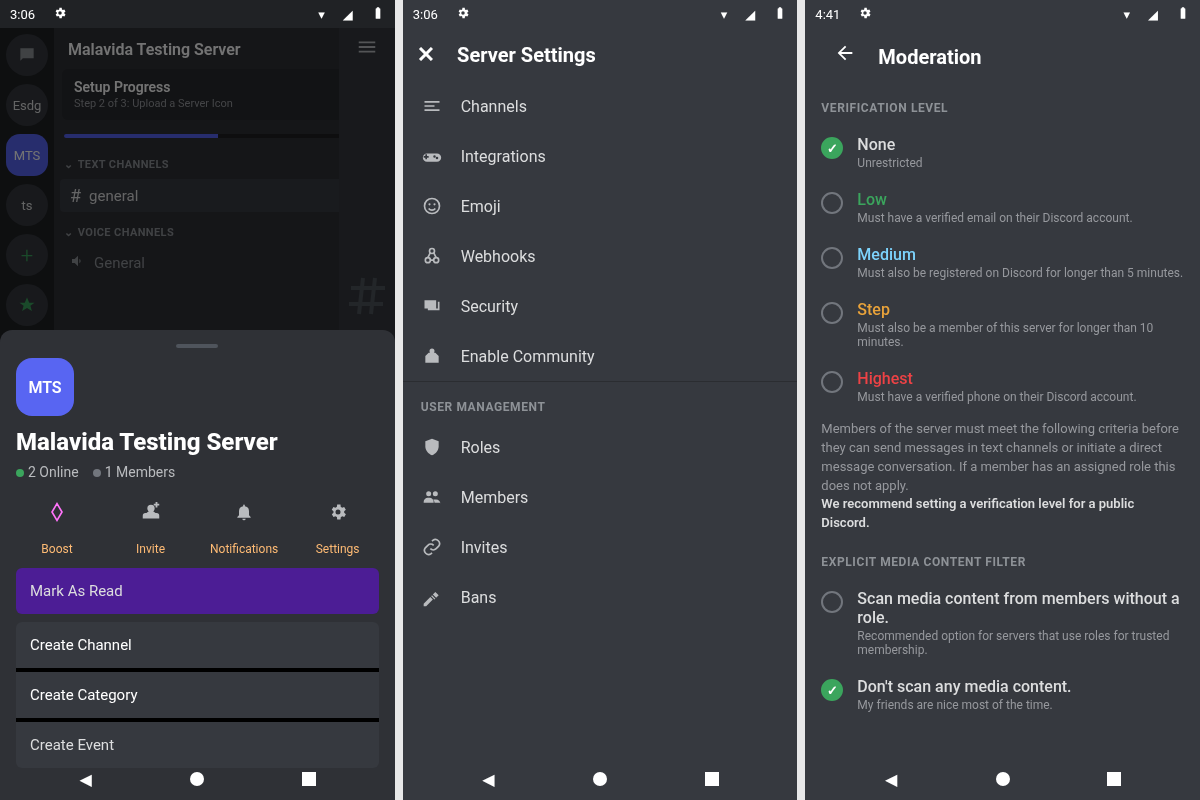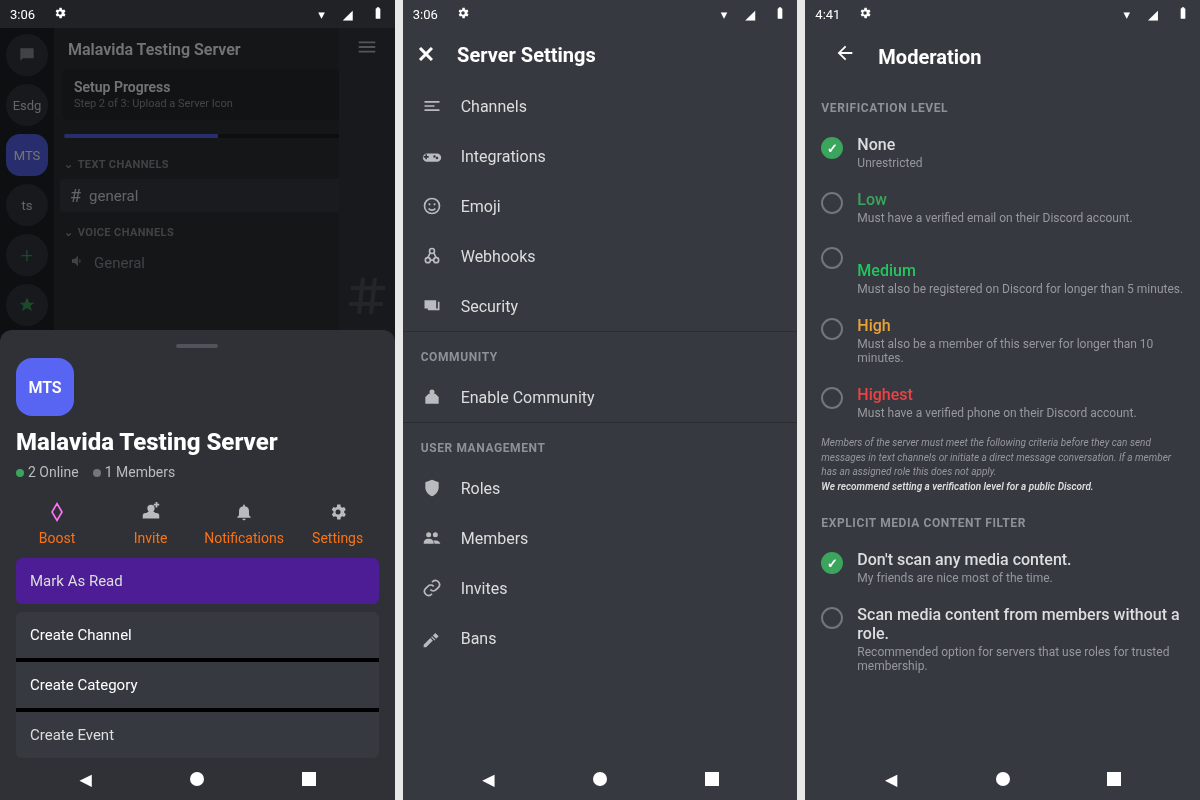--- a/index.html
+++ b/index.html
@@ -106,21 +106,21 @@
   .sheet-icon {
     width:58px;height:58px;border-radius:16px;background:#5865f2;
     display:flex;align-items:center;justify-content:center;color:#fff;font-weight:600;font-size:16px;
     margin-bottom:12px;
   }
   .sheet-title { color:#fff; font-weight:800; font-size:24px; margin-bottom:8px;}
   .sheet-stats { display:flex; gap:14px; font-size:14px; color:#b9bbbe; margin-bottom:14px;}
   .dot { width:8px;height:8px;border-radius:50%; display:inline-block; margin-right:4px; vertical-align:middle;}
   .dot.green{background:#3ba55d;} .dot.grey{background:#72767d;}
   .actions { display:flex; justify-content:space-between; padding:6px 6px 12px 6px; }
-  .action { display:flex; flex-direction:column; align-items:center; gap:6px; font-size:14px; color:#f97316; width:70px;}
+  .action { display:flex; flex-direction:column; align-items:center; gap:18px; font-size:12px; color:#fdba74; width:70px;}
   .action .ico { width:24px;height:24px; display:flex;align-items:center;justify-content:center; color:#b9bbbe;}
   .action.boost .ico { color:#ff73fa; }
   .sheet-row {
     background:#4c1d95; border-radius:6px; padding:14px 14px;
     color:#dcddde; font-size:15px; margin-bottom:8px;
   }
   .sheet-group { background:#36393f; border-radius:6px; margin-bottom:8px; overflow:hidden;}
   .sheet-group .gitem { padding:14px 14px; color:#fff; font-size:15px;}
   .sheet-group .gitem + .gitem { border-top:4px solid #000000; }
   .sheet-group .gitem.last { color:#dcddde; }
@@ -150,23 +150,23 @@
   .p3 .section-title { padding:18px 0 10px 0; border:none; }
   .radio-row { display:flex; gap:14px; padding:10px 0; align-items:flex-start;}
   .radio {
     width:22px;height:22px;border-radius:50%;border:2px solid #72767d; flex-shrink:0;
     display:flex;align-items:center;justify-content:center; margin-top:2px;
   }
   .radio.checked { background:#3ba55d; border-color:#3ba55d; }
   .radio.checked::after { content:"✓"; color:#fff; font-size:13px; font-weight:700;}
   .vr-title { font-size:16px; font-weight:500;}
   .vr-sub { font-size:12px; color:#96989d; margin-top:2px;}
-  .clr-none{color:#dcddde;} .clr-low{color:#3ba55d;} .clr-med{color:#22c55e;margin-top:16px;}
+  .clr-none{color:#dcddde;} .clr-low{color:#3ba55d;} .clr-med{color:#7dd3fc;}
   .clr-high{color:#e8a23a;} .clr-highest{color:#ed4245;}
-  .explain { color:#96989d; font-size:10px; line-height:1.45; padding:6px 0 4px 0;font-style:italic;}
+  .explain { color:#96989d; font-size:13px; line-height:1.45; padding:6px 0 4px 0;}
   .explain b { color:#dcddde; font-weight:600;}
   
   .p1-top { position:absolute; top:0; left:0; right:0; background:#202225; z-index:1; }
   .p1 { background:#1e1f22; }
 </style>
 </head>
 <body>
 
 <div class="panel p1">
   <div class="statusbar p1-top">
@@ -381,21 +381,20 @@
       </div>
     <div class="list-item">
         <div class="ic">
           <svg viewBox="0 0 24 24" width="20" height="20" fill="currentColor">
             <path d="M3 5h14v10H3zM19 7h2v10H7v-2h12z"></path>
           </svg>
         </div>
         <span>Security</span>
       </div>
 
-    <div class="section-title">COMMUNITY</div>
     <div class="list-item">
         <div class="ic">
           <svg viewBox="0 0 24 24" width="20" height="20" fill="currentColor">
             <path d="M4 20v-8l4-4h8l4 4v8H4zm5-14a3 3 0 116 0 3 3 0 01-6 0z"></path>
           </svg>
         </div>
         <span>Enable Community</span>
       </div>
 
     <div class="section-title">USER MANAGEMENT</div>
@@ -485,51 +484,51 @@
     <div class="radio-row">
       <div class="radio"></div>
       <div>
           <div class="vr-title clr-med">Medium</div>
           <div class="vr-sub">Must also be registered on Discord for longer than 5 minutes.</div>
         </div>
     </div>
     <div class="radio-row">
       <div class="radio"></div>
       <div>
-          <div class="vr-title clr-high">High</div>
+          <div class="vr-title clr-high">Step</div>
           <div class="vr-sub">Must also be a member of this server for longer than 10 minutes.</div>
         </div>
     </div>
     <div class="radio-row">
       <div class="radio"></div>
       <div>
           <div class="vr-title clr-highest">Highest</div>
           <div class="vr-sub">Must have a verified phone on their Discord account.</div>
         </div>
     </div>
 
     <div class="explain">
       <span>Members of the server must meet the following criteria before they can send messages in text channels or initiate a direct message conversation. If a member has an assigned role this does not apply.</span><br>
       <b>We recommend setting a verification level for a public Discord.</b>
     </div>
 
     <div class="section-title">EXPLICIT MEDIA CONTENT FILTER</div>
 
     <div class="radio-row">
+      <div class="radio"></div>
+      <div>
+          <div class="vr-title clr-none">Scan media content from members without a role.</div>
+          <div class="vr-sub">Recommended option for servers that use roles for trusted membership.</div>
+        </div>
+    </div>
+    <div class="radio-row">
       <div class="radio checked"></div>
       <div>
           <div class="vr-title clr-none">Don't scan any media content.</div>
           <div class="vr-sub">My friends are nice most of the time.</div>
-        </div>
-    </div>
-    <div class="radio-row">
-      <div class="radio"></div>
-      <div>
-          <div class="vr-title clr-none">Scan media content from members without a role.</div>
-          <div class="vr-sub">Recommended option for servers that use roles for trusted membership.</div>
         </div>
     </div>
   </div>
   <div class="navbar">
     <div class="navbtn" style="color:#fff;">◀</div>
     <div class="navbtn">
         <div style="width:14px;height:14px;border-radius:50%;background:#fff;"></div>
       </div>
     <div class="navbtn">
         <div style="width:14px;height:14px;background:#fff;"></div>

